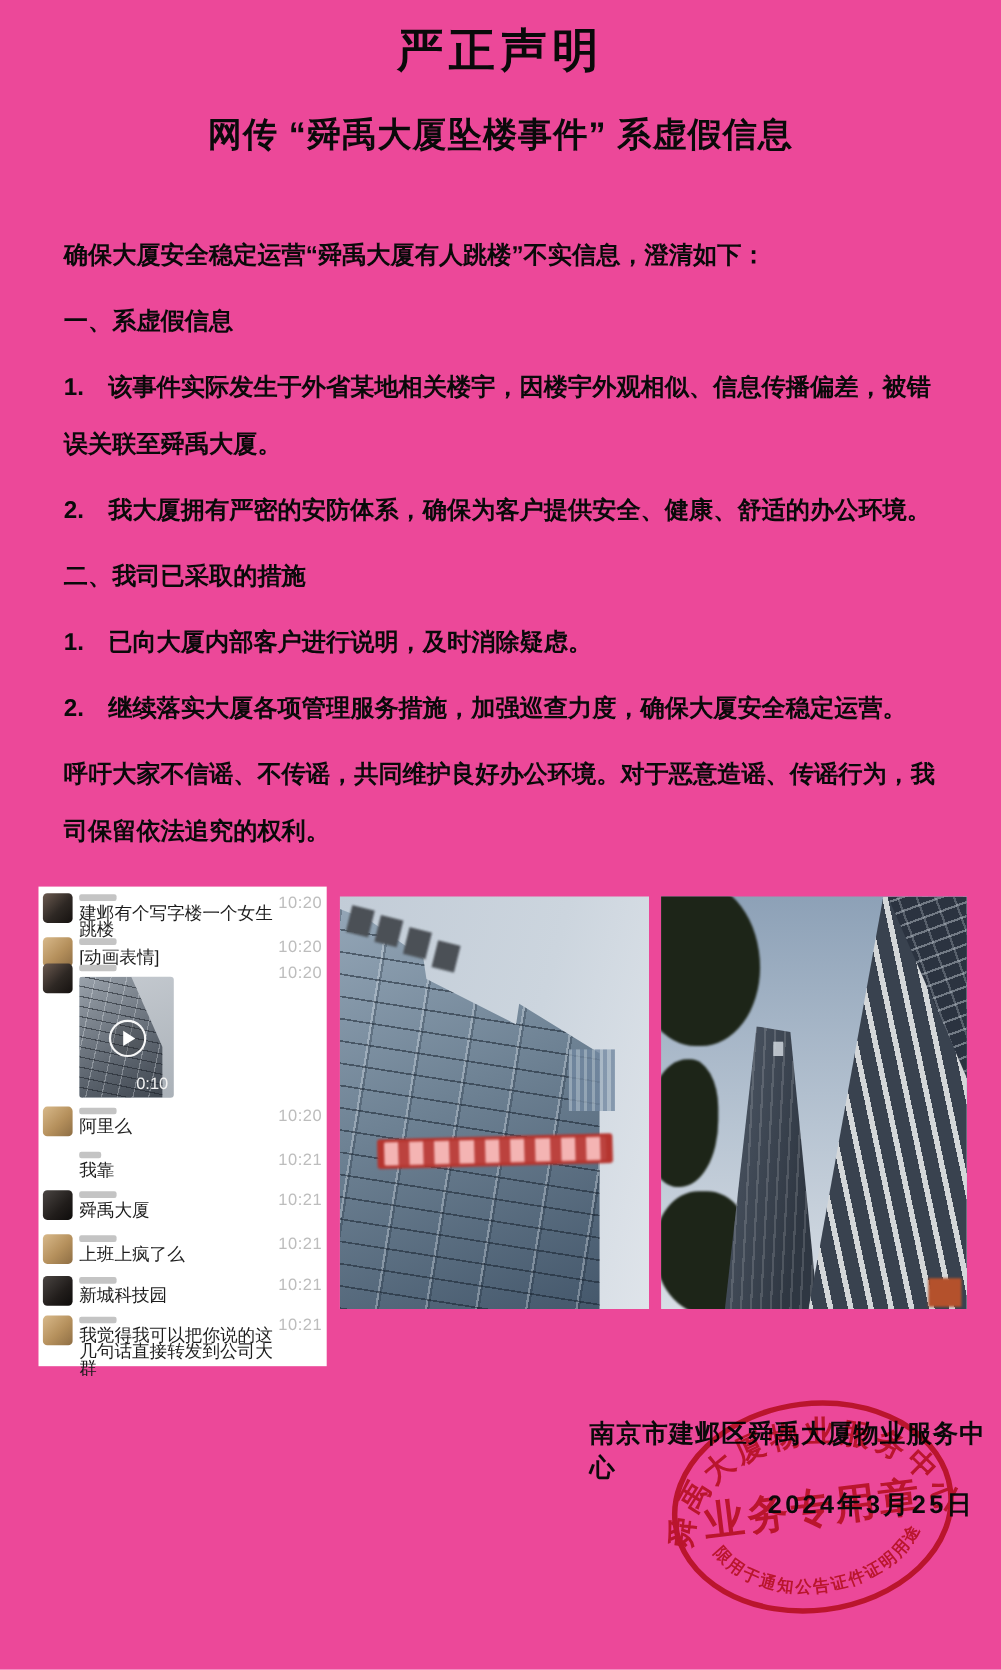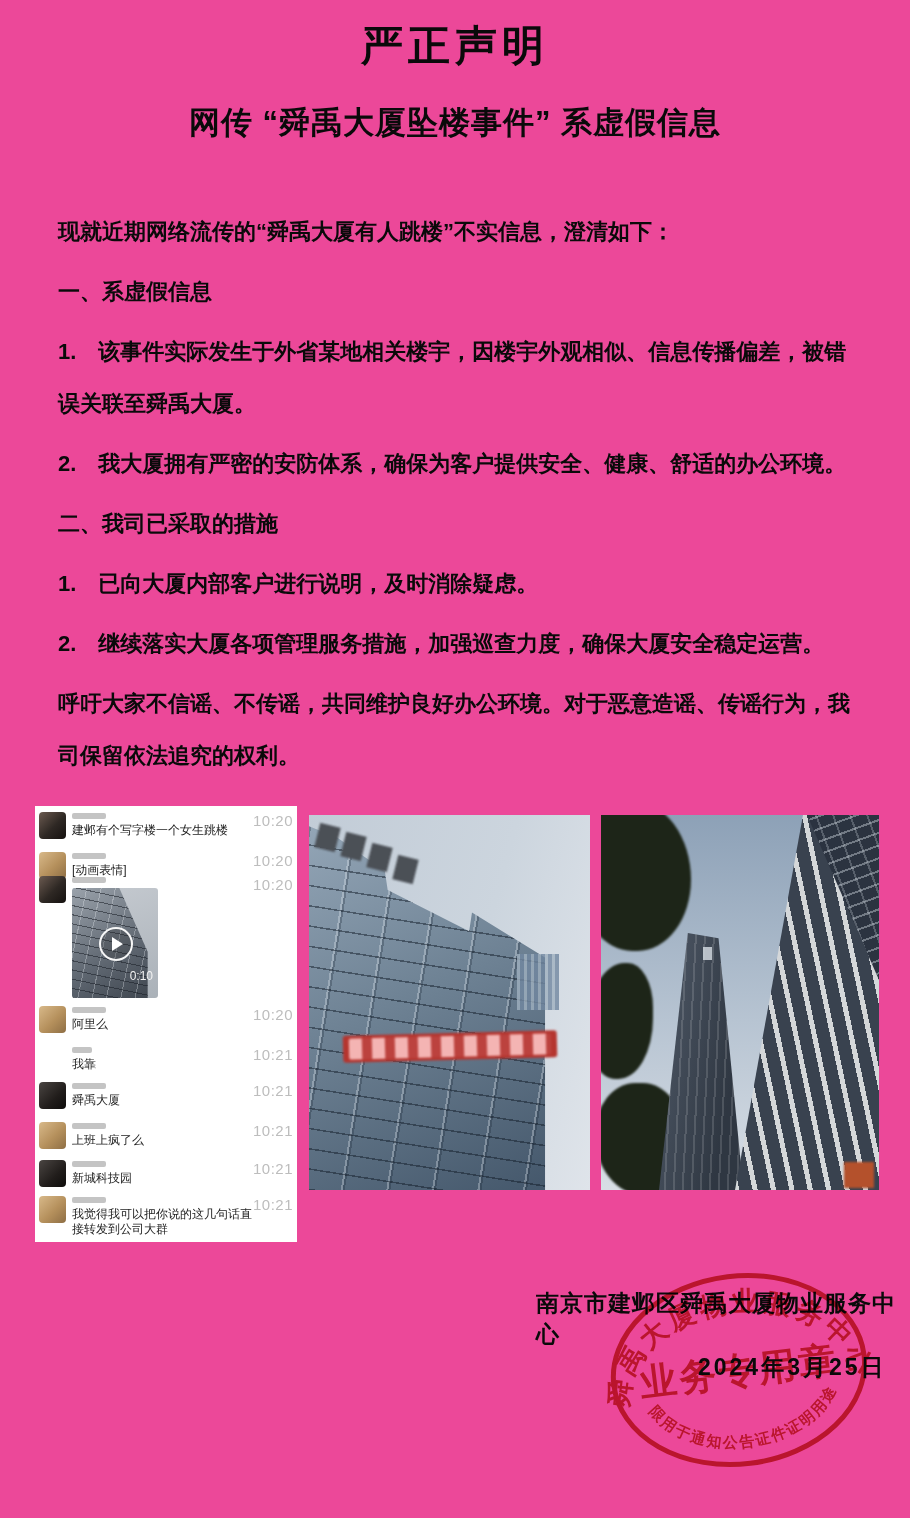--- a/index.html
+++ b/index.html
@@ -18,35 +18,35 @@
   
   
   .chat{position:absolute;left:35px;top:806px;width:262px;height:436px;background:#fff;}
   .crow{position:absolute;left:4px;right:0;}
   .avatar{position:absolute;left:0;top:2px;width:27px;height:27px;border-radius:4px;}
   .av-woman1{background:linear-gradient(135deg,#6b5a50 0%,#2e2824 55%,#15110f 100%);}
   .av-woman2{background:linear-gradient(135deg,#4a4542 0%,#211d1b 60%,#0e0c0b 100%);}
   .av-cat{background:linear-gradient(135deg,#d8b98a 0%,#b5905c 55%,#8e6e44 100%);}
   .cbody{margin-left:33px;padding-right:40px;}
   .nbar{width:34px;height:6px;border-radius:2px;background:#c4c4c4;filter:blur(.6px);margin:3px 0 4px;}
-  .ctext{font-size:12px;line-height:15px;color:#1c1c1c;}
+  .ctext{font-size:16px;line-height:15px;color:#1c1c1c;}
   .ctime{position:absolute;right:4px;top:2px;font-size:15px;color:#bdbdbd;letter-spacing:.5px;}
   .vthumb{position:absolute;left:33px;top:14px;width:86px;height:110px;border-radius:3px;overflow:hidden;
           background:linear-gradient(160deg,#c6cbd1 0%,#aab1b8 100%);}
   .vfacade{position:absolute;inset:0;
            background:linear-gradient(150deg,#9aa2ab 0%,#5d656f 60%,#3c434c 100%);
            clip-path:polygon(0 0,55% 0,88% 58%,88% 100%,0 100%);}
   .vfacade::before{content:"";position:absolute;inset:0;
            background:repeating-linear-gradient(12deg,rgba(25,30,38,.55) 0 1px,transparent 1px 9px),
                       repeating-linear-gradient(102deg,rgba(240,244,248,.3) 0 1px,transparent 1px 14px);}
   .playbtn{position:absolute;left:50%;top:50%;width:30px;height:30px;margin:-16px 0 0 -16px;
            border:2px solid rgba(255,255,255,.95);border-radius:50%;background:rgba(40,40,40,.25);}
   .playbtn::after{content:"";position:absolute;left:11px;top:8px;border-style:solid;
            border-width:7px 0 7px 11px;border-color:transparent transparent transparent #fff;}
-  .vdur{position:absolute;right:5px;bottom:15px;font-size:12px;color:#f2f2f2;padding-left:20px;}
+  .vdur{position:absolute;right:5px;bottom:4px;font-size:15px;color:#f2f2f2;padding-left:20px;}
 
   
   .photo{position:absolute;top:815px;height:375px;overflow:hidden;}
   .photo1{left:309px;width:281px;background:linear-gradient(105deg,#c2ccd7 0%,#ccd5de 55%,#dfe4ea 100%);}
   .p1-facade{position:absolute;inset:0;
      background:linear-gradient(155deg,#95a7b8 0%,#6e8294 45%,#415468 100%);
      clip-path:polygon(0 3%,10% 6%,27% 15%,28% 20%,57% 31%,58% 26%,84% 38%,84% 100%,0 100%);}
   .p1-facade::before{content:"";position:absolute;inset:0;
      background:repeating-linear-gradient(9deg,rgba(18,28,40,.5) 0 1.5px,transparent 1.5px 20px),
                 repeating-linear-gradient(99deg,rgba(238,243,248,.3) 0 2px,rgba(20,32,46,.28) 2px 4px,transparent 4px 45px);}
@@ -94,21 +94,21 @@
 </style>
 </head>
 <body>
 
 <div class="page">
 
   <h1 class="doc-title">严正声明</h1>
   <h2 class="doc-subtitle">网传 “舜禹大厦坠楼事件” 系虚假信息</h2>
 
   <div class="content">
-    <p>现就近期网络流传的“舜禹大厦有人跳楼”不实信息，澄清如下：</p>
+    <p>确保大厦安全稳定运营“舜禹大厦有人跳楼”不实信息，澄清如下：</p>
     <p>一、系虚假信息</p>
     <p>1.　该事件实际发生于外省某地相关楼宇，因楼宇外观相似、信息传播偏差，被错误关联至舜禹大厦。</p>
     <p>2.　我大厦拥有严密的安防体系，确保为客户提供安全、健康、舒适的办公环境。</p>
     <p>二、我司已采取的措施</p>
     <p>1.　已向大厦内部客户进行说明，及时消除疑虑。</p>
     <p>2.　继续落实大厦各项管理服务措施，加强巡查力度，确保大厦安全稳定运营。</p>
     <p>呼吁大家不信谣、不传谣，共同维护良好办公环境。对于恶意造谣、传谣行为，我司保留依法追究的权利。</p>
   </div>
 
   <div class="chat">

